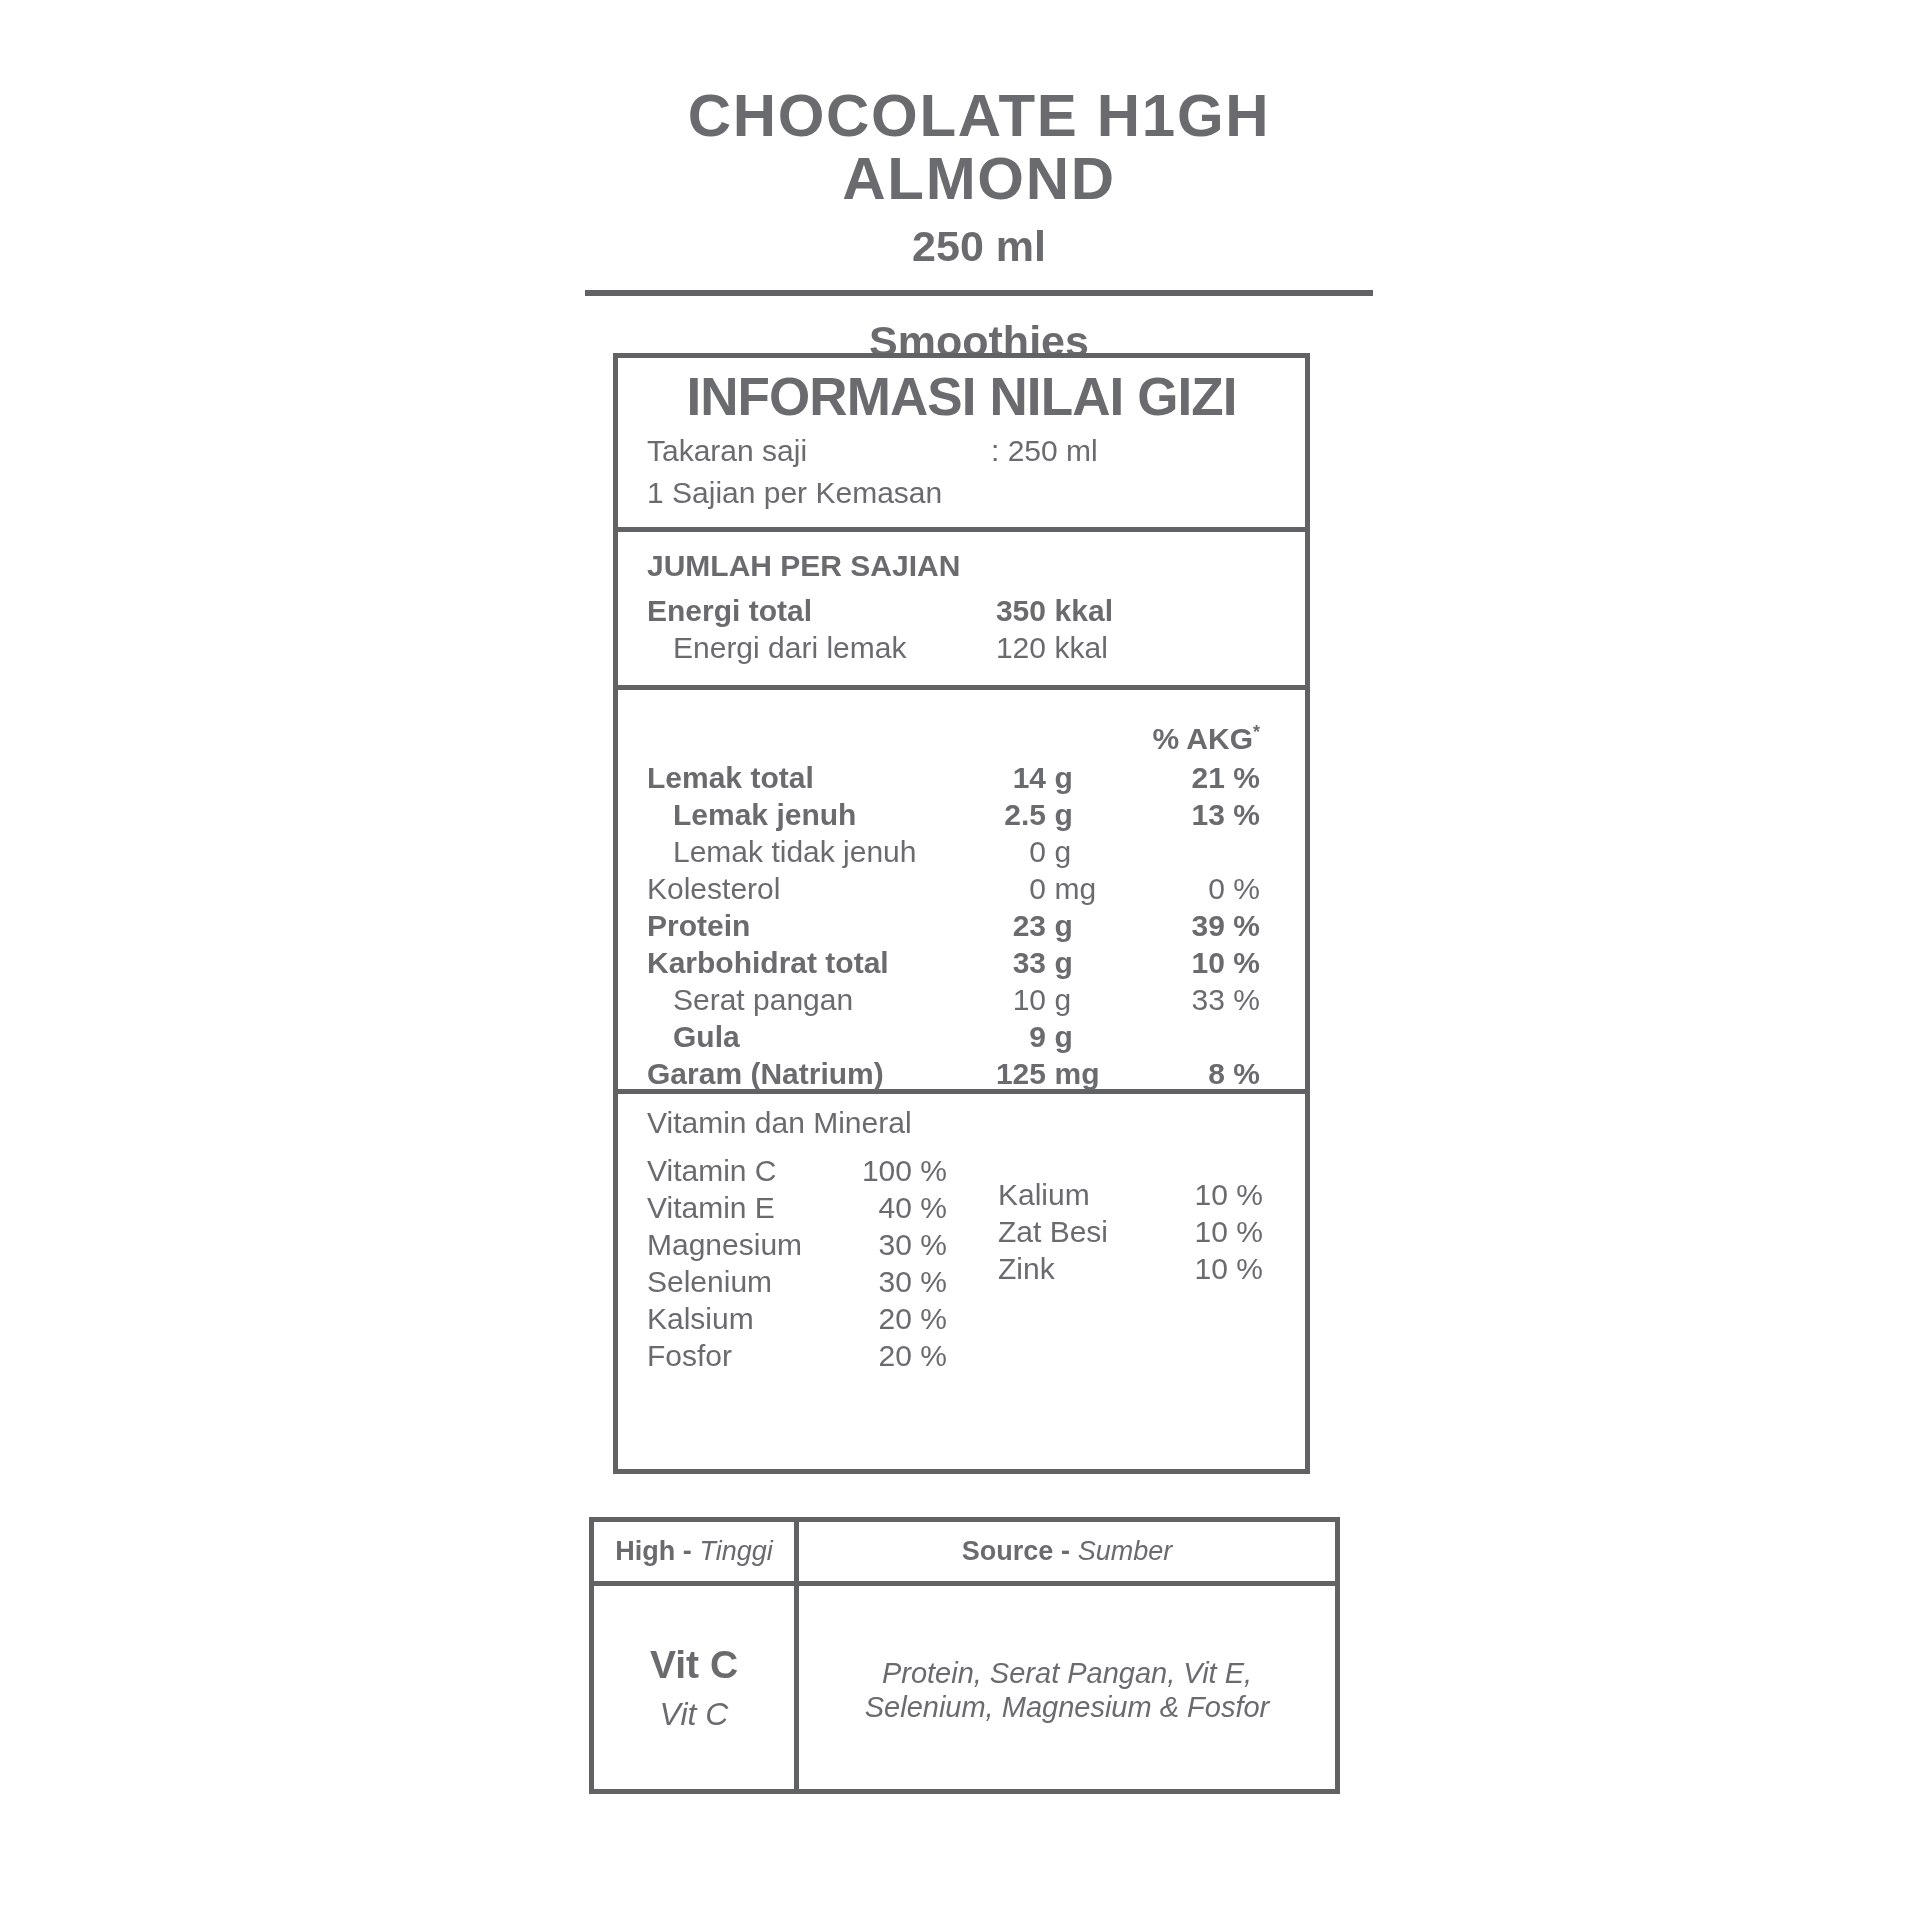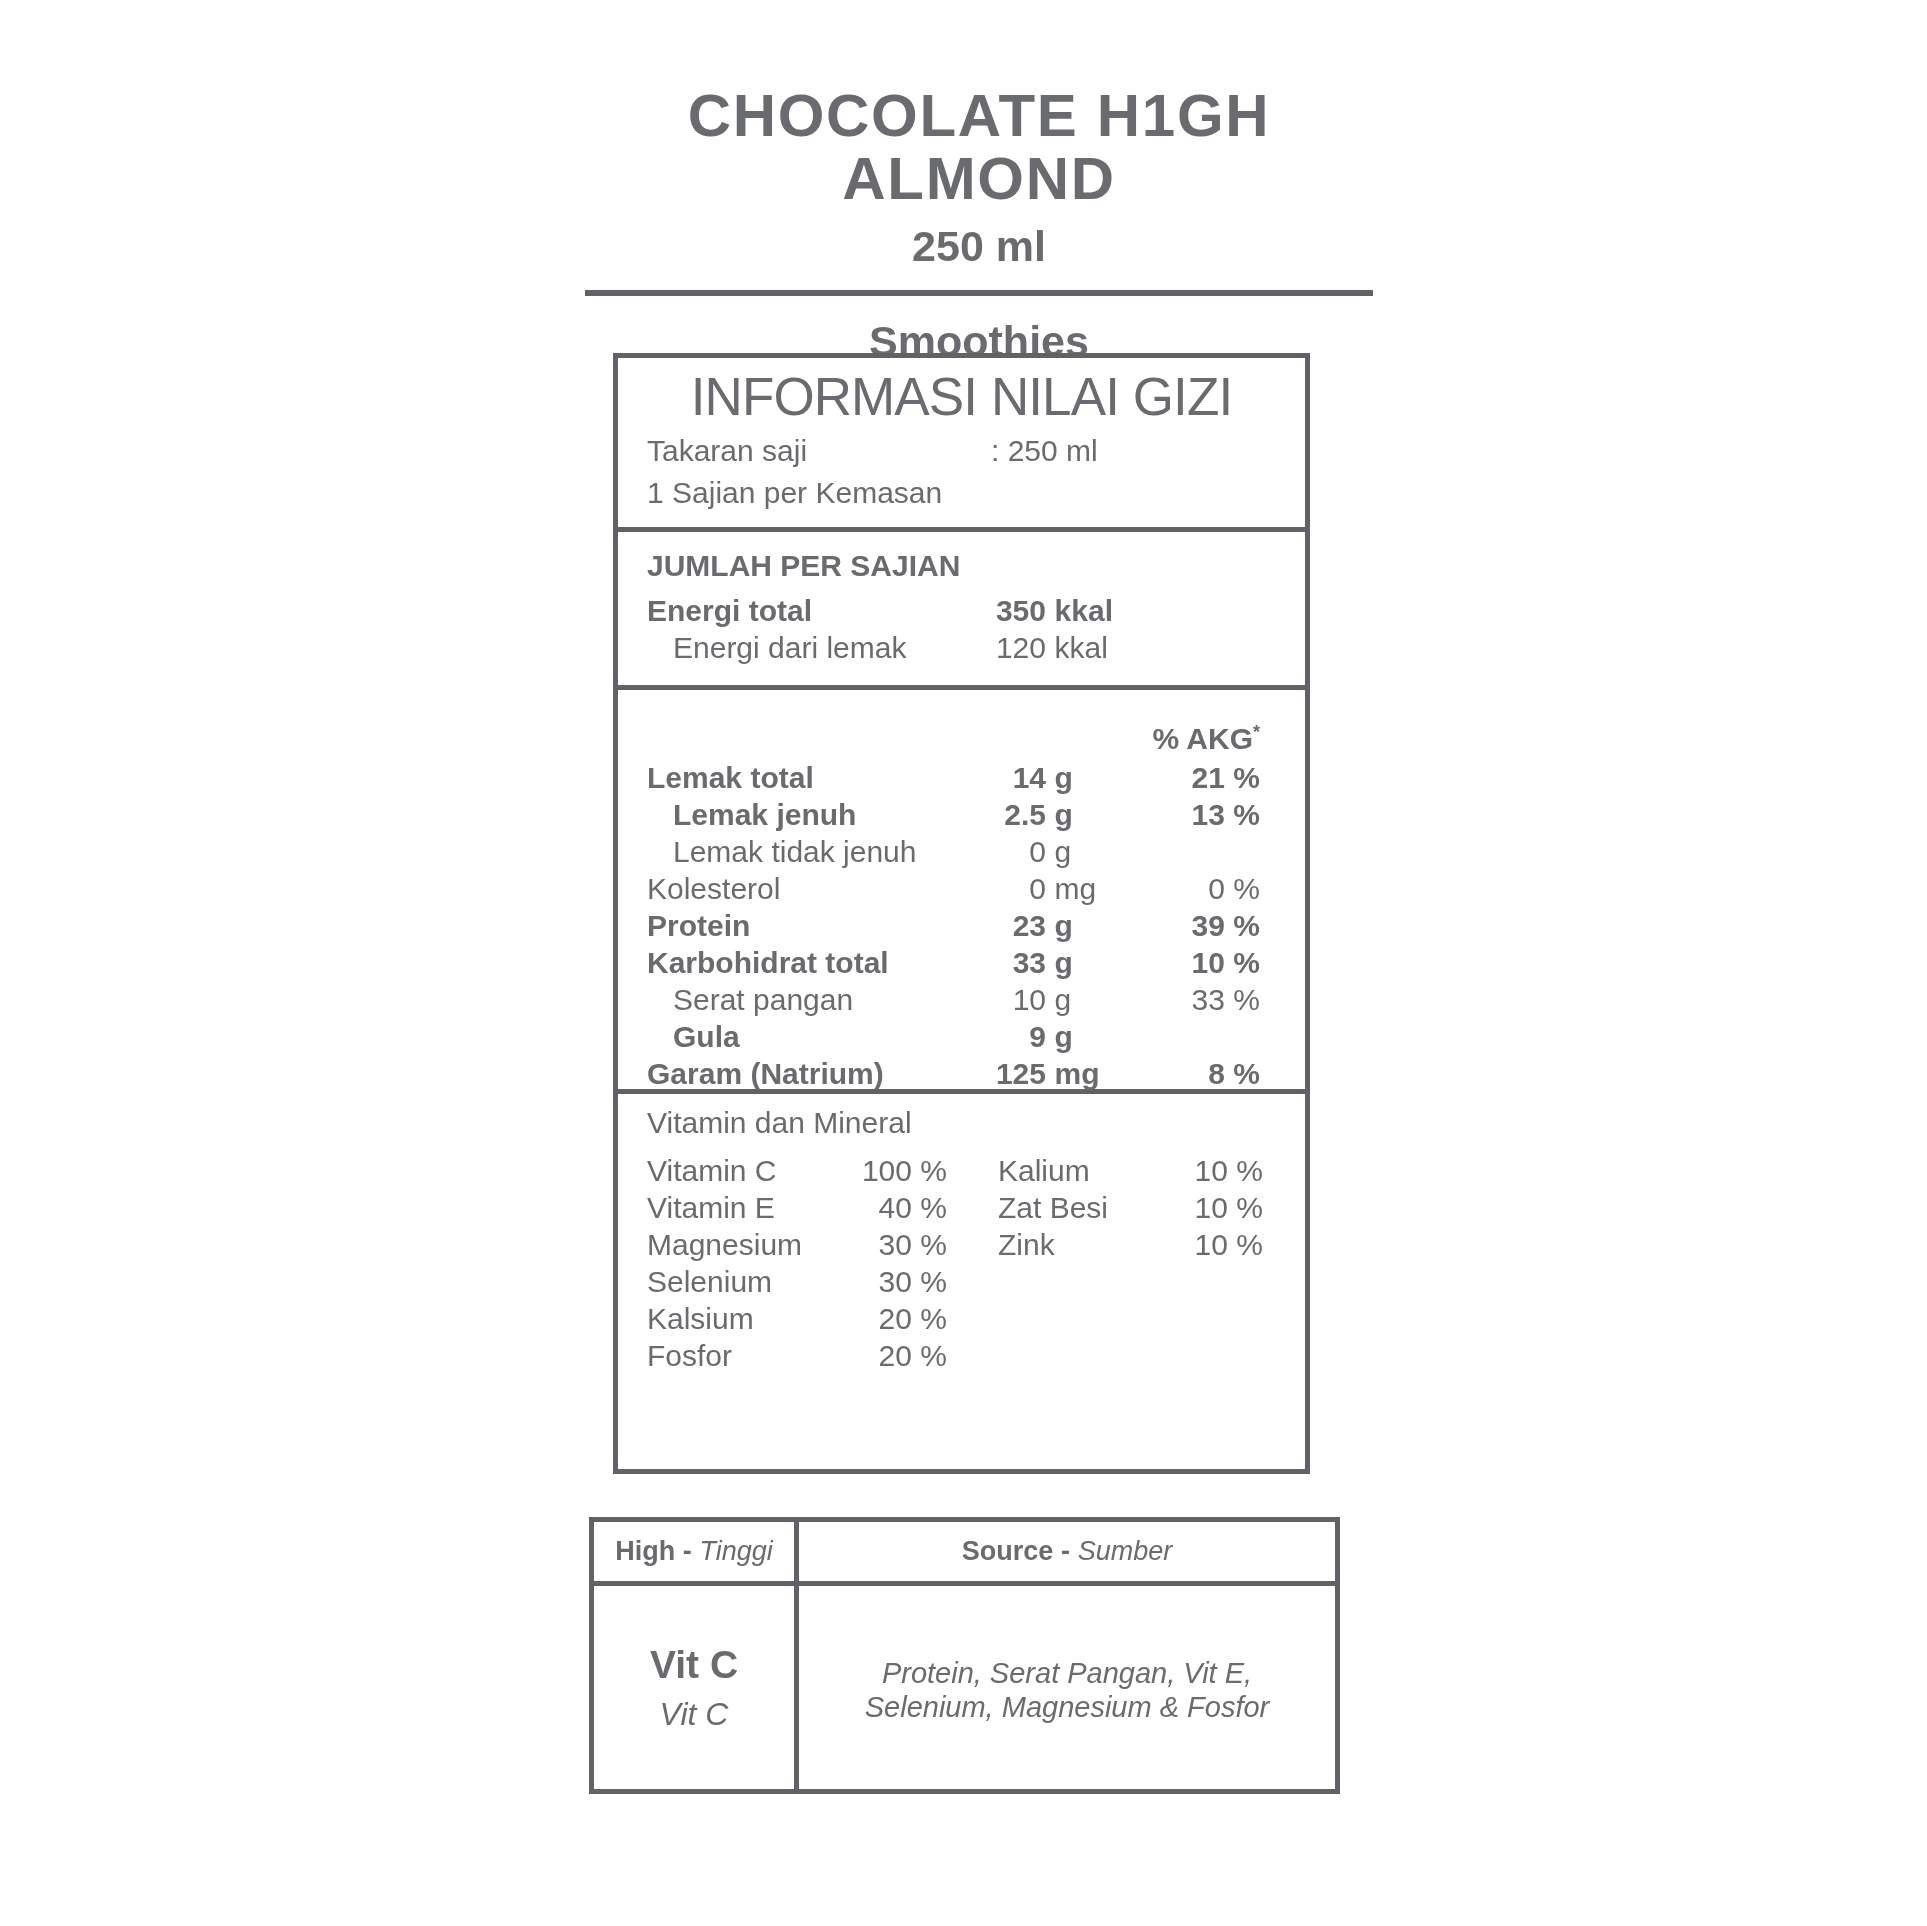--- a/index.html
+++ b/index.html
@@ -33,21 +33,21 @@
   }
   .sec{ width:100%; }
   .sec + .sec{ border-top:5.1px solid var(--line); }
   .sec1{ height:160px; }
   .sec2{ height:158px; }
   .sec3{ height:404px; }
   .sec4{ height:270px; }
   .sec5{ height:119px; }
 
   .nfp-title{
-    font-size:53px; font-weight:normal; letter-spacing:-0.9px;
+    font-size:53px; font-weight:bold; letter-spacing:-0.9px;
     text-align:center; margin-top:8.6px; line-height:60px;
   }
   .serv-row{ display:flex; padding:0 29px; margin-top:5.1px; }
   .serv-label{ width:344px; }
   .sec2{ padding-top:15.4px; }
   .sec2-title{ padding:0 29px; height:45px; }
 
   .n-row{
     display:grid;
     grid-template-columns:1fr 128px 68px 146px;
@@ -63,21 +63,21 @@
 
   .sec3{ padding-top:24px; }
   .akg-head{ height:45px; }
   .akg-head .n-pct{ font-weight:bold; }
   sup{ font-size:0.6em; vertical-align:super; }
 
   .sec4{ padding-top:10.3px; }
   .vit-title{ padding:0 29px; height:43px; }
   .vit-cols{ display:flex; padding:0 29px; margin-top:5.1px; }
   .vit-col-left{ width:300px; margin-right:51px; }
-  .vit-col-right{ width:265px; }
+  .vit-col-right{ width:265px;margin-top:24px; }
   .v-row{ display:flex; align-items:baseline; height:37px; }
   .v-label{ flex:1; }
   .v-pct{ text-align:right; }
 
   .sec5{ padding:13.7px 26px 0 29px; font-style:italic; font-size:29px; line-height:33px; }
   .fn-line-2{ padding-left:8.6px; }
 
   
   .claims{
     position:absolute; left:589px; top:1517px;

